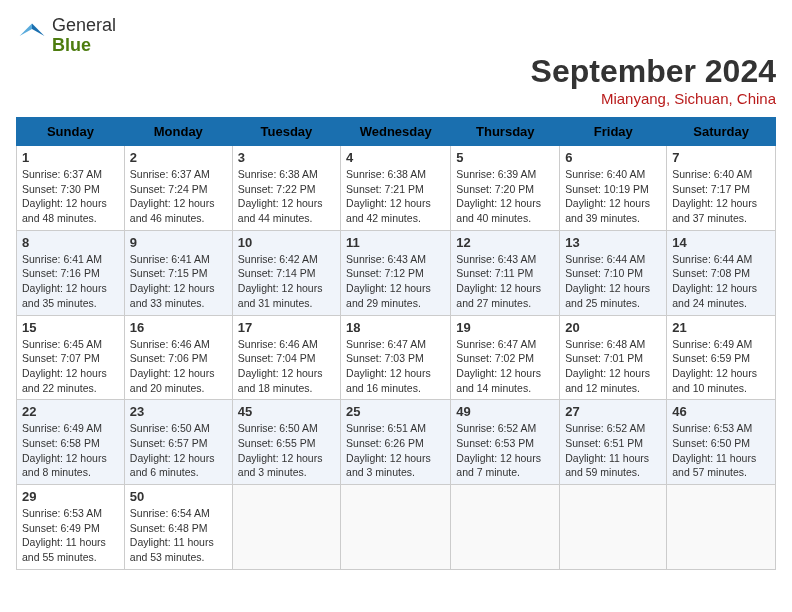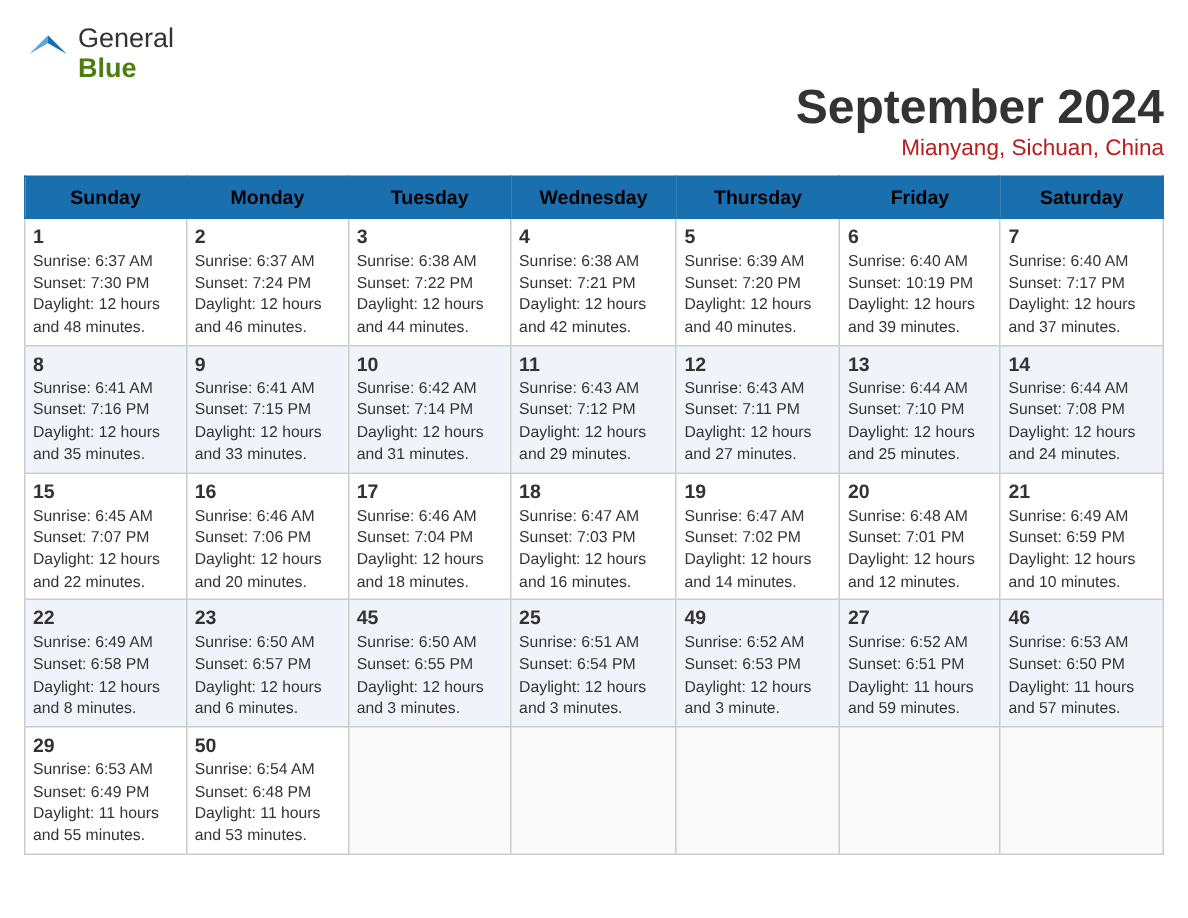--- a/index.html
+++ b/index.html
@@ -301,30 +301,30 @@
         <td>
           <span class="day-num">45</span>
           <div class="cell-text">Sunrise: 6:50 AM</div>
           <div class="cell-text">Sunset: 6:55 PM</div>
           <div class="cell-text">Daylight: 12 hours</div>
           <div class="cell-text">and 3 minutes.</div>
         </td>
         <td>
           <span class="day-num">25</span>
           <div class="cell-text">Sunrise: 6:51 AM</div>
-          <div class="cell-text">Sunset: 6:54 PM</div>
+          <div class="cell-text">Sunset: 6:26 PM</div>
           <div class="cell-text">Daylight: 12 hours</div>
           <div class="cell-text">and 3 minutes.</div>
         </td>
         <td>
           <span class="day-num">49</span>
           <div class="cell-text">Sunrise: 6:52 AM</div>
           <div class="cell-text">Sunset: 6:53 PM</div>
           <div class="cell-text">Daylight: 12 hours</div>
-          <div class="cell-text">and 3 minute.</div>
+          <div class="cell-text">and 7 minute.</div>
         </td>
         <td>
           <span class="day-num">27</span>
           <div class="cell-text">Sunrise: 6:52 AM</div>
           <div class="cell-text">Sunset: 6:51 PM</div>
           <div class="cell-text">Daylight: 11 hours</div>
           <div class="cell-text">and 59 minutes.</div>
         </td>
         <td>
           <span class="day-num">46</span>

